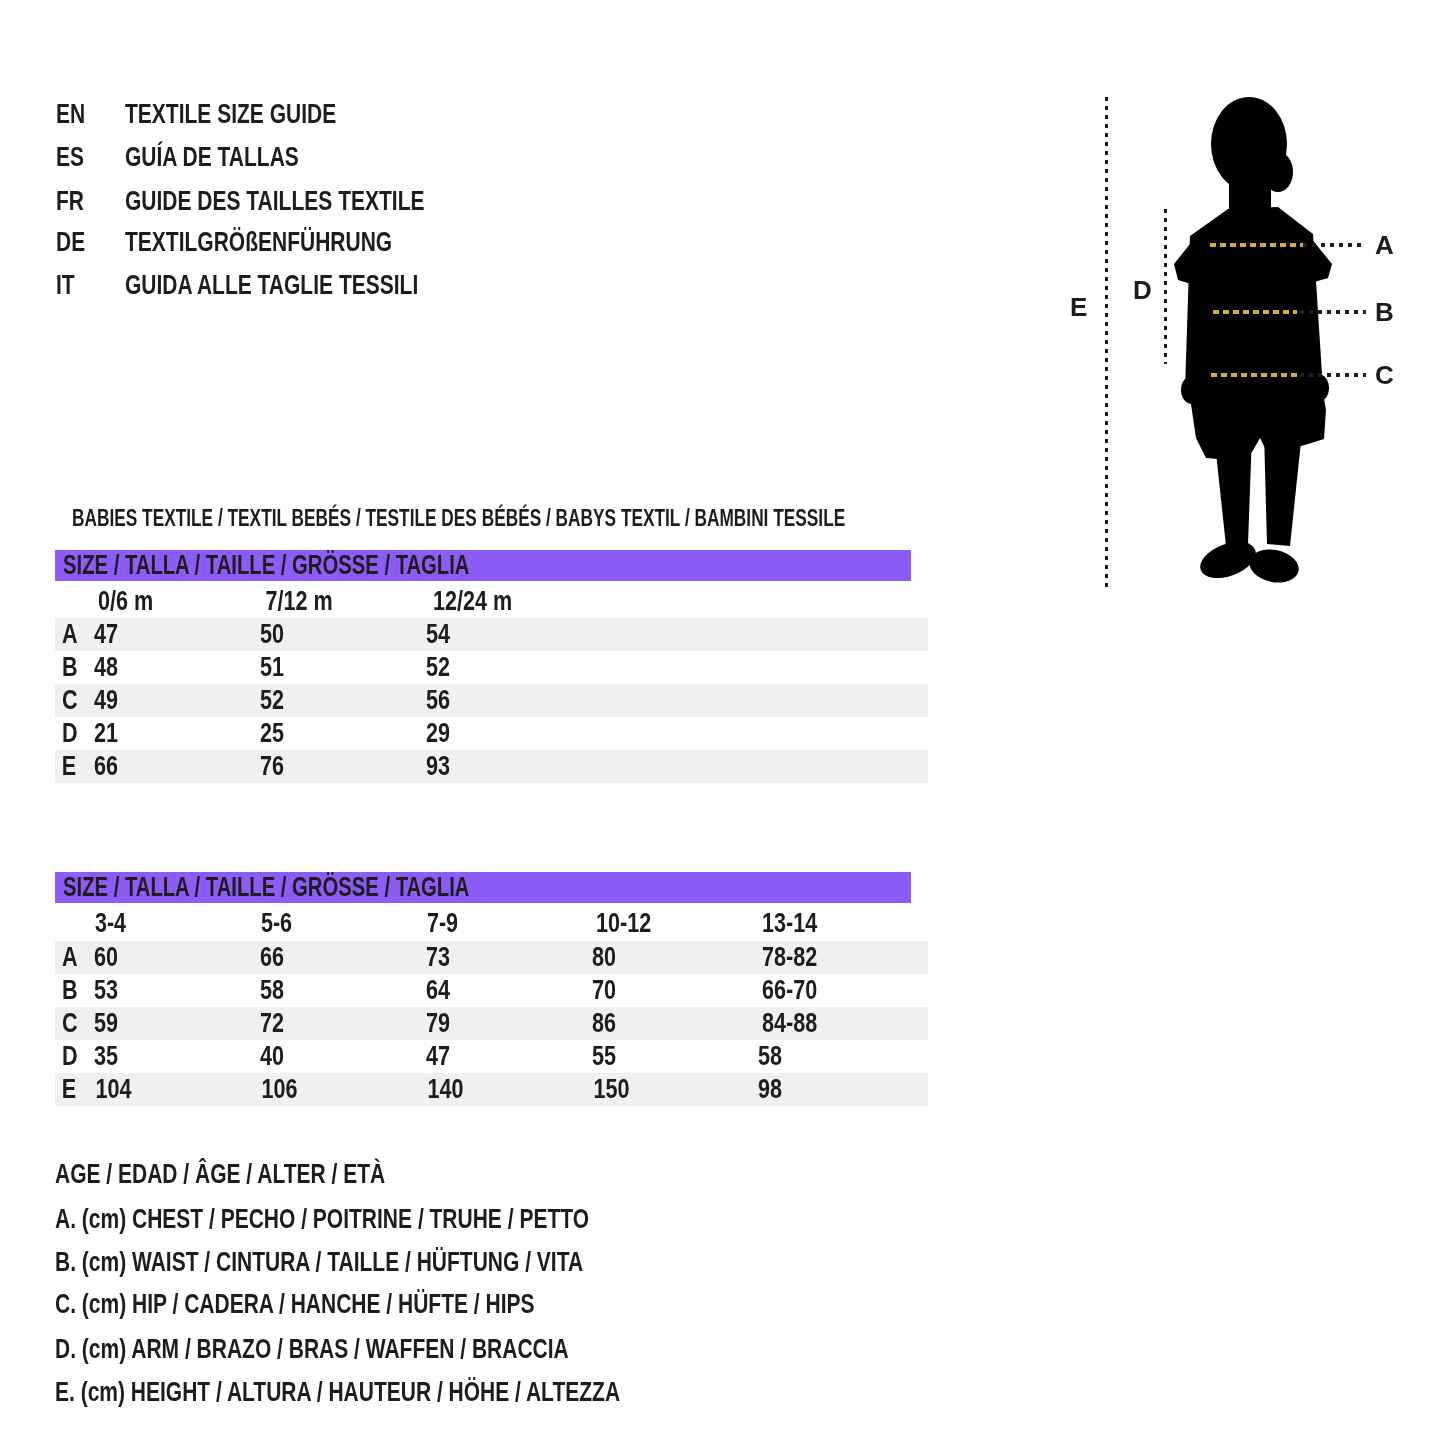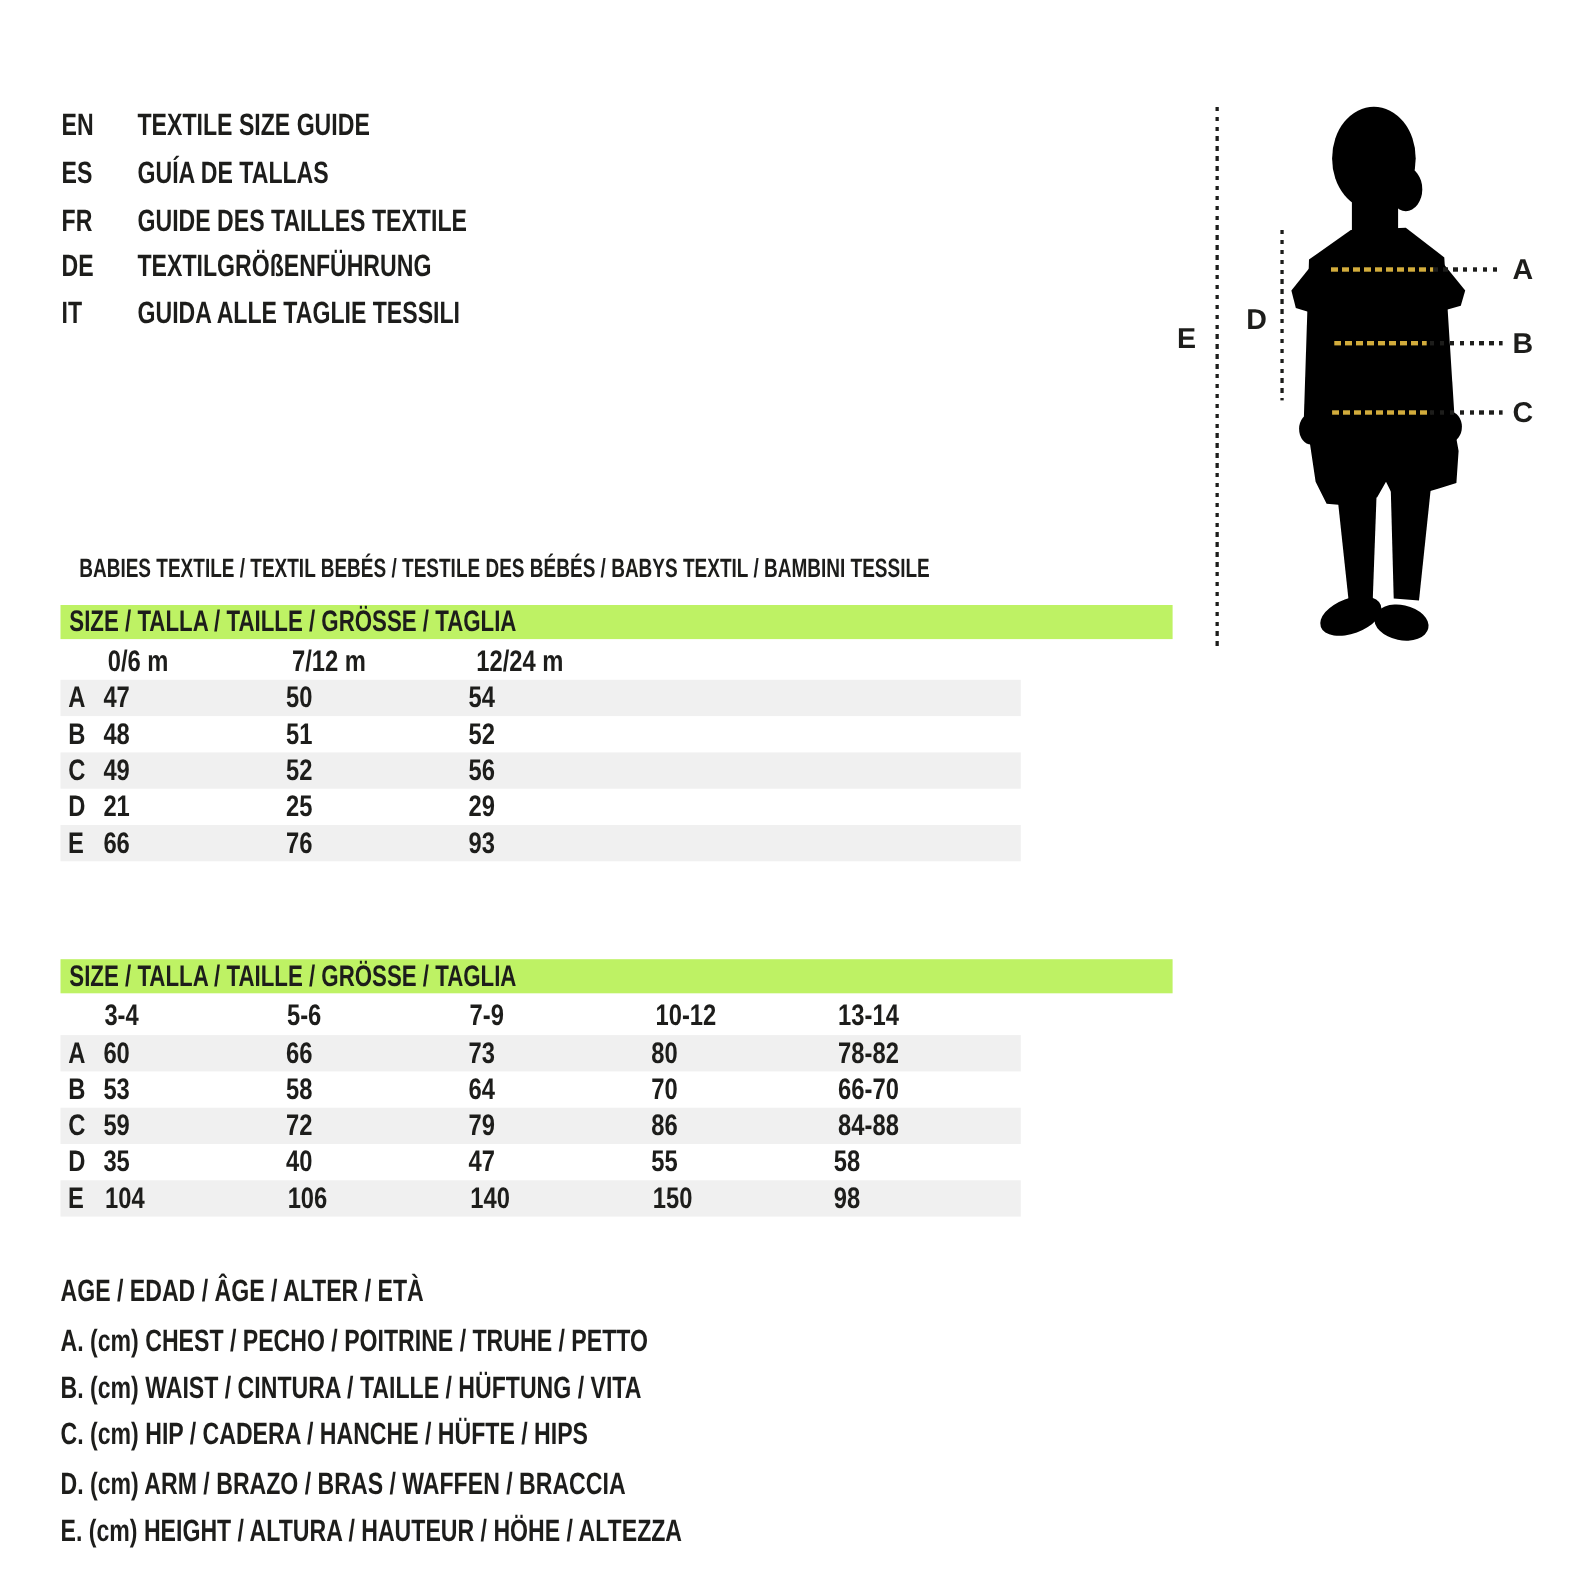--- a/index.html
+++ b/index.html
@@ -16,22 +16,22 @@
   .condc { display:inline-block; transform:scaleX(0.80); transform-origin:50% 50%; white-space:nowrap; }
 
   .lang-row   { position:absolute; left:56px; height:30px; font-size:28px; line-height:30px; }
   .lang-code  { position:absolute; left:0; }
   .lang-title { position:absolute; left:69px; }
 
   .section-title { position:absolute; left:72px; font-size:24px; line-height:30px; }
 
   .table { position:absolute; width:873px; }
   .size-bar {
-    position:absolute; left:0; top:0; width:1011px; height:31px;
-    background:#bef264; font-size:27px; line-height:31px;
+    position:absolute; left:0; top:0; width:856px; height:31px;
+    background:#8b5cf6; font-size:27px; line-height:31px;
   }
   .size-bar .cond { margin-left:8px; }
   .trow { position:absolute; left:0; width:873px; height:33px; display:flex; align-items:center; font-size:27px; }
   .trow.striped { background:#f0f0f0; }
   .cell       { width:166px; text-align:left; }
   .cell.label { width:36px; text-align:left; padding-left:5px; box-sizing:border-box; }
 
   .legend-line { position:absolute; left:55px; font-size:28px; line-height:30px;text-align:center; }
 
   .fig-label { position:absolute; font-size:26px; line-height:30px; }

